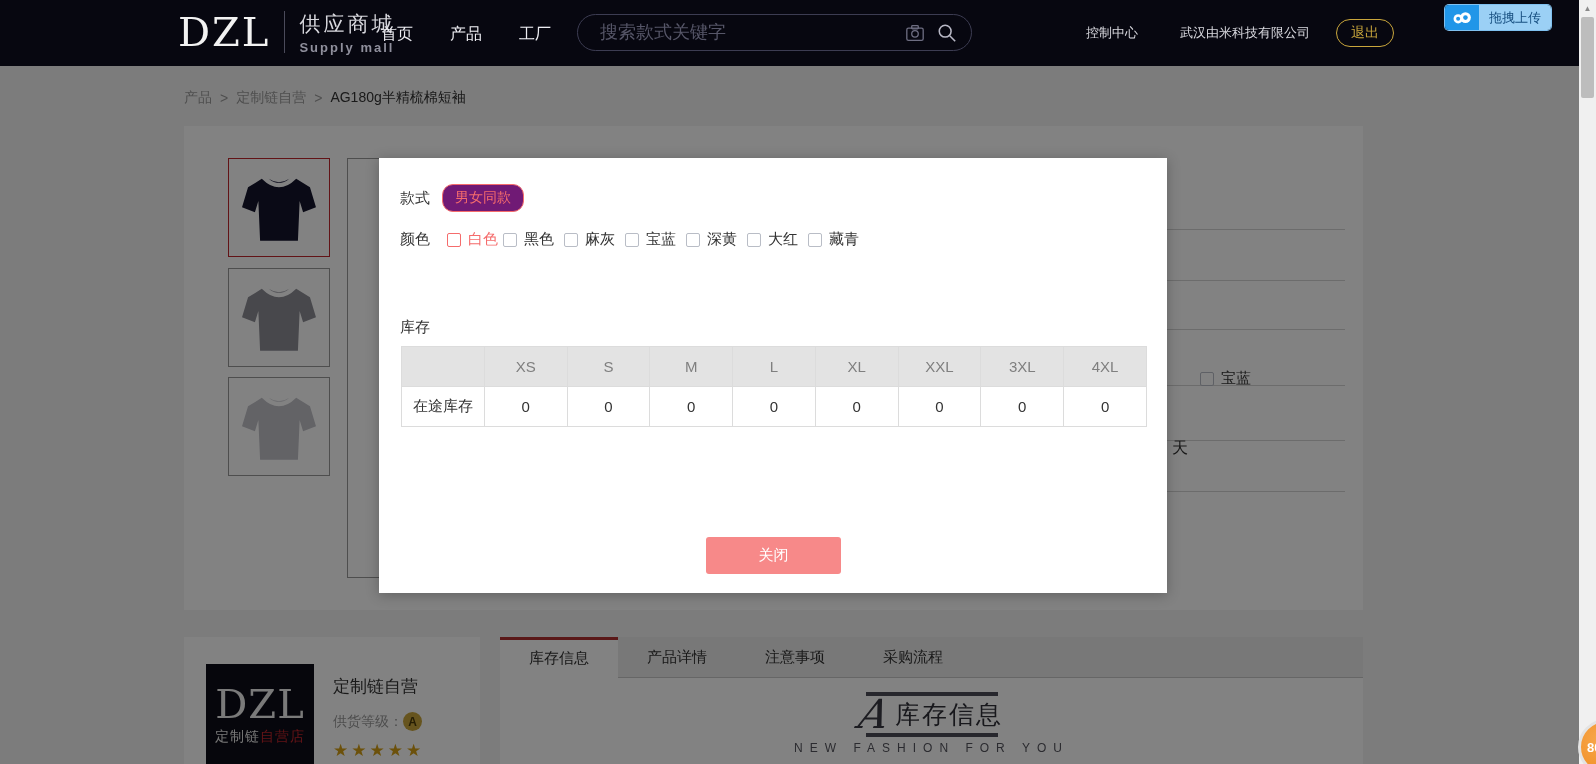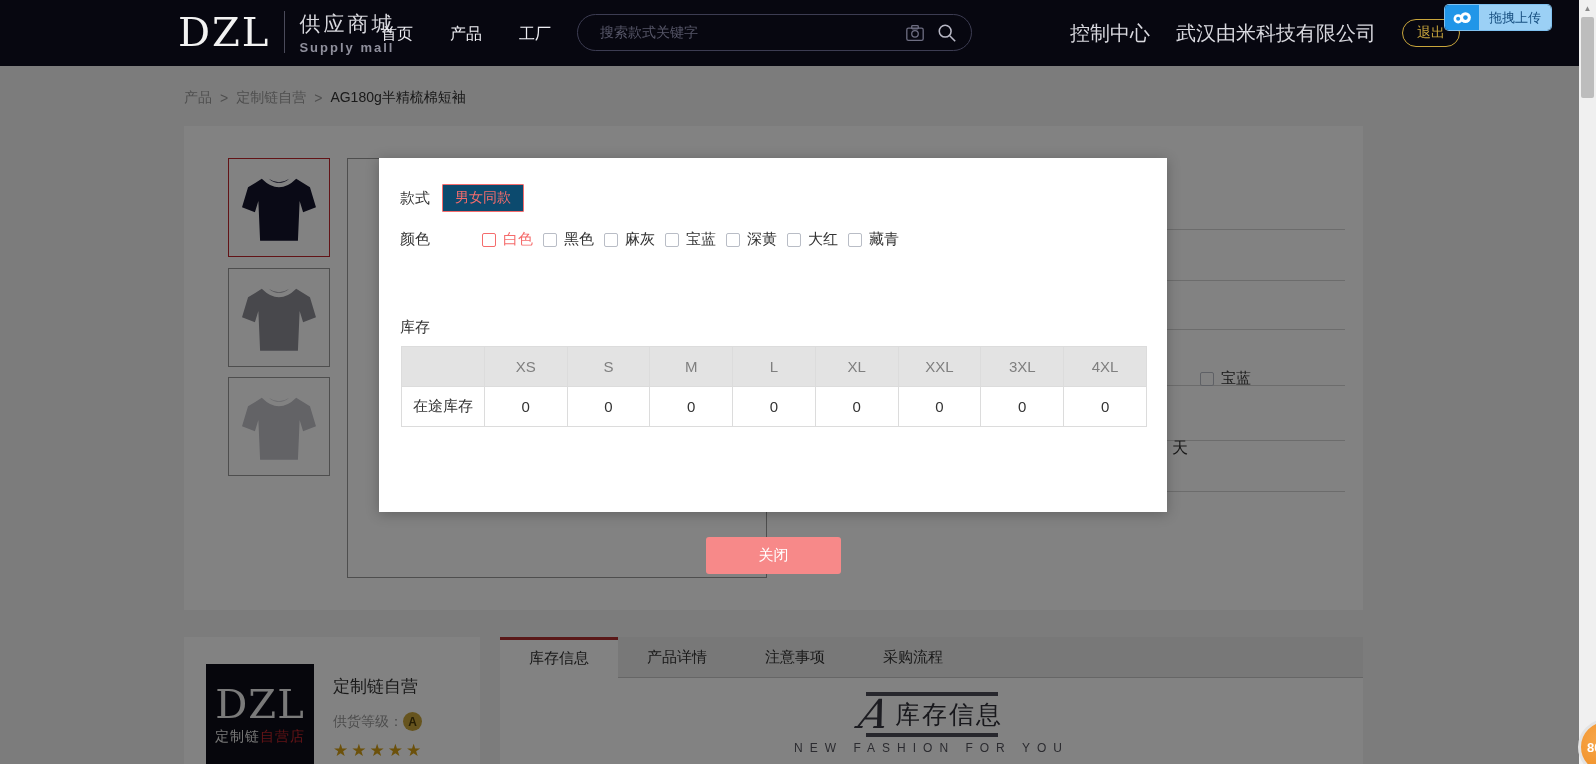--- a/index.html
+++ b/index.html
@@ -22,27 +22,27 @@
   .logo-text-cn { font-size:21px; color:#d8d8de; letter-spacing:3px; }
   .logo-text-en { font-size:13px; color:#8f8f9c; letter-spacing:2px; margin-top:2px;font-weight:bold; }
   .header-nav { position:absolute; left:381px; top:24px; display:flex; gap:37px; }
   .nav-item { font-size:16px; color:#ededf2; cursor:pointer; white-space:nowrap; }
   .search-box {
     position:absolute; left:577px; top:14px; width:395px; height:37px;
     border:1px solid #3c3c52; border-radius:19px; display:flex; align-items:center;
   }
   .search-input {
     flex:1; background:transparent; border:none; outline:none;
-    color:#ef4444; font-size:14px; padding-left:22px;
-    font-family:Liberation Serif, serif;
+    color:#ef4444; font-size:18px; padding-left:22px;
+    font-family:Liberation Sans, sans-serif;
   }
   .search-input::placeholder { color:#565668; }
   .search-icons { display:flex; align-items:center; gap:12px; padding-right:14px; }
   .header-right { position:absolute; top:0; height:66px; left:1070px; display:flex; align-items:center; gap:26px; }
-  .header-link { font-size:20px; color:#d9d9df; cursor:pointer; white-space:nowrap; }
+  .header-link { font-size:13px; color:#d9d9df; cursor:pointer; white-space:nowrap;margin-left:16px; }
   .logout-btn {
     border:1px solid var(--gold,#c9a63c); color:var(--gold,#c9a63c);
     border-radius:15px; padding:4px 14px; font-size:14px; background:transparent; cursor:pointer;
     font-family:"Liberation Sans","DejaVu Sans",sans-serif;
   }
   .upload-btn {
     position:absolute; left:1445px; top:5px; height:25px; display:flex; align-items:stretch;
     border-radius:4px; overflow:hidden; cursor:pointer; z-index:75;
     box-shadow:0 0 0 1px #7fc0ef;
   }
@@ -63,34 +63,34 @@
   .info-line { position:absolute; height:1px; background:#d4d4d4; left:560px; width:601px; }
   .peek-checkbox-row { position:absolute; left:1016px; top:243px; display:flex; align-items:center; gap:7px; font-size:15px; color:#333; }
   .peek-text { position:absolute; left:988px; top:312px; font-size:16px; color:#333; }
   
   .cb { width:14px; height:14px; border:1px solid #b9bdc6; background:#fff; border-radius:2px; flex:0 0 auto; cursor:pointer; }
   .cb.red { border-color:var(--accent-red,#f56c6c); }
   
   .overlay { position:absolute; left:0; top:66px; width:1579px; height:698px; background:rgba(0,0,0,0.49); z-index:50; }
   
   .modal {
-    position:absolute; left:379px; top:158px; width:788px; height:354px; background:#fff; z-index:60;
+    position:absolute; left:379px; top:158px; width:788px; height:435px; background:#fff; z-index:60;
     box-shadow:0 2px 12px rgba(0,0,0,0.25);
   }
   .modal-row-style { position:absolute; left:21px; top:26px; display:flex; align-items:center; gap:12px; }
   .modal-label { font-size:15px; color:#333; }
   .style-tag {
-    border:1px solid var(--accent-red,#f56c6c); background:#0c4a6e; color:var(--accent-red,#f56c6c);
-    font-size:14px; padding:4px 12px; border-radius:1px; cursor:pointer;
+    border:1px solid var(--accent-red,#f56c6c); background:#701a75; color:var(--accent-red,#f56c6c);
+    font-size:14px; padding:4px 12px; border-radius:11px; cursor:pointer;
     font-family:"Liberation Sans","DejaVu Sans",sans-serif;
   }
-  .modal-row-color { position:absolute; left:21px; top:72px; display:flex; align-items:center;gap:40px; }
+  .modal-row-color { position:absolute; left:21px; top:72px; display:flex; align-items:center; }
   .color-options { display:flex; align-items:center; margin-left:12px; }
   .color-option { display:flex; align-items:center; gap:7px; font-size:15px; color:#333; width:61px; cursor:pointer; }
-  .color-option.selected { color:var(--accent-red,#f56c6c); }
+  .color-option.selected { color:var(--accent-red,#f56c6c);justify-content:center; }
   .stock-label { position:absolute; left:21px; top:160px; }
   .stock-table { position:absolute; left:22px; top:188px; width:746px; border-collapse:collapse; table-layout:fixed; }
   .stock-table th, .stock-table td {
     border:1px solid #dcdcdc; height:40px; text-align:center; font-weight:normal; font-size:15px;
   }
   .stock-table th { background:#e3e3e3; color:#7f7f7f; }
   .stock-table td { color:#333; background:#fff; }
   .stock-table td.row-label { font-size:15px; }
   .close-btn {
     position:absolute; left:327px; top:379px; width:135px; height:37px;

